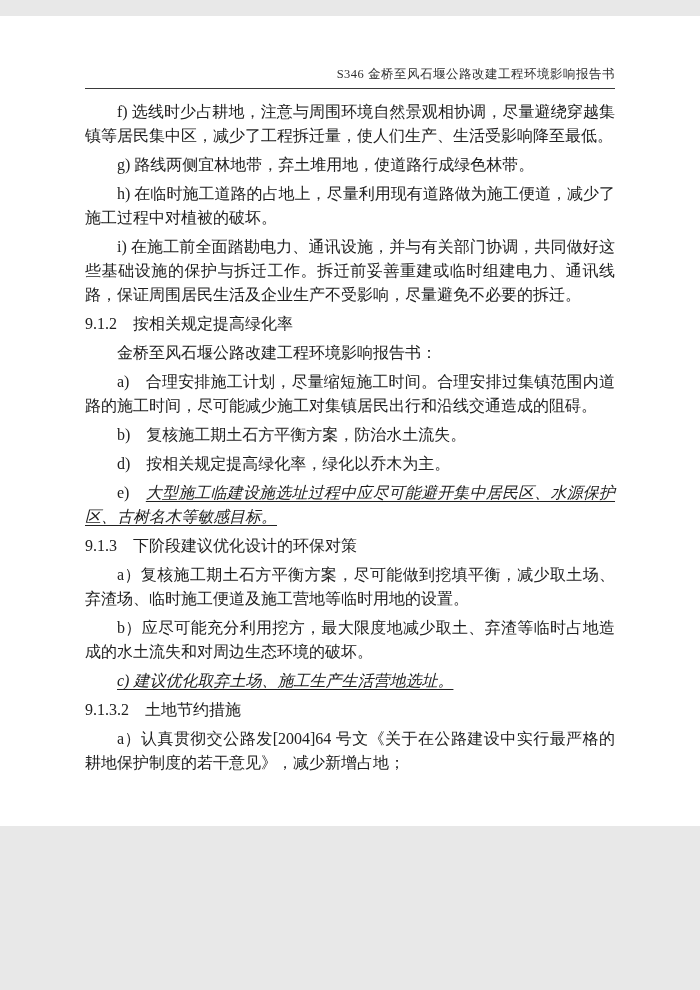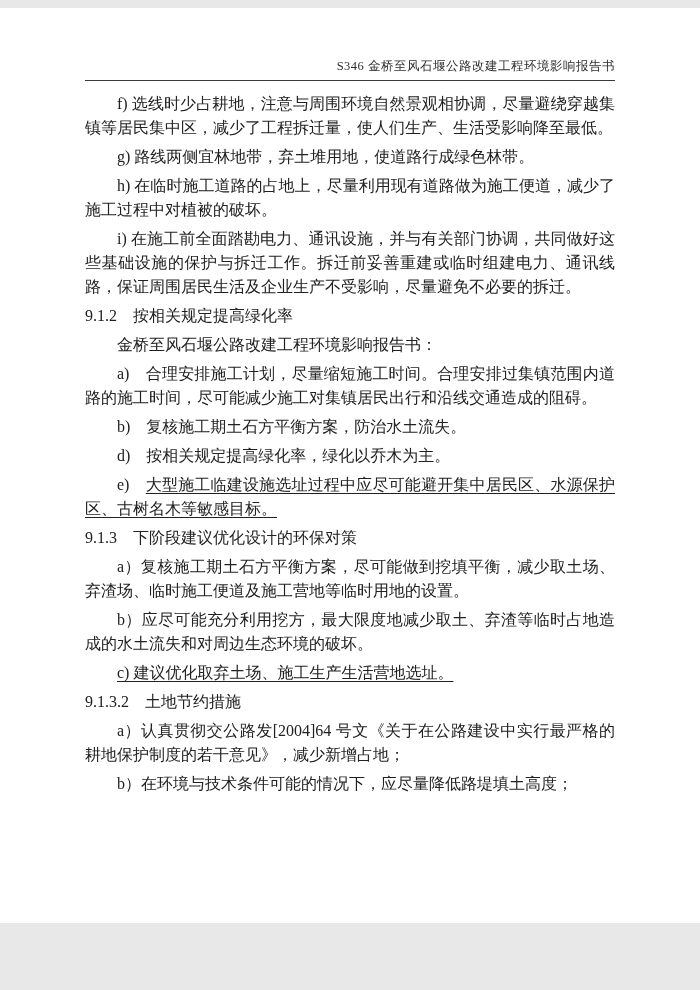--- a/index.html
+++ b/index.html
@@ -1,20 +1,20 @@
 <!DOCTYPE html>
 <html><head>
 <meta charset="utf-8">
 <style>
   html, body { margin: 0; padding: 0; background: #e8e8e8; }
   .page {
     position: relative;
     width: 700px;
-    height: 915px;
-    margin: 8px auto;
+    height: 810px;
+    margin: 16px auto;
     background: #ffffff;
     font-family: "Liberation Serif", "DejaVu Serif", serif;
     overflow: hidden;
   }
   .header {
     position: absolute;
     left: 85px;
     right: 85px;
     top: 50px;
   }
@@ -44,20 +44,21 @@
     text-align: justify;
     text-indent: 2em;
     word-break: break-all;
   }
   p.para.heading {
     text-indent: 0;
   }
   .u {
     text-decoration: underline;
     text-underline-offset: 3px;
+    font-style: italic;
   }
   .footer {
     position: absolute;
     left: 0;
     right: 0;
     top: 922px;
     text-align: center;
   }
   .page-number {
     font-size: 12px;
@@ -84,19 +85,18 @@
       <p class="para"><span>a)　合理安排施工计划，尽量缩短施工时间。合理安排过集镇范围内道路的施工时间，尽可能减少施工对集镇居民出行和沿线交通造成的阻碍。</span></p>
       <p class="para"><span>b)　复核施工期土石方平衡方案，防治水土流失。</span></p>
       <p class="para"><span>d)　按相关规定提高绿化率，绿化以乔木为主。</span></p>
       <p class="para"><span>e)　</span><span class="u">大型施工临建设施选址过程中应尽可能避开集中居民区、水源保护区、古树名木等敏感目标。</span></p>
       <p class="para heading"><span>9.1.3　下阶段建议优化设计的环保对策</span></p>
       <p class="para"><span>a）复核施工期土石方平衡方案，尽可能做到挖填平衡，减少取土场、弃渣场、临时施工便道及施工营地等临时用地的设置。</span></p>
       <p class="para"><span>b）应尽可能充分利用挖方，最大限度地减少取土、弃渣等临时占地造成的水土流失和对周边生态环境的破坏。</span></p>
       <p class="para"><span class="u">c) 建议优化取弃土场、施工生产生活营地选址。</span></p>
       <p class="para heading"><span>9.1.3.2　土地节约措施</span></p>
       <p class="para"><span>a）认真贯彻交公路发[2004]64 号文《关于在公路建设中实行最严格的耕地保护制度的若干意见》，减少新增占地；</span></p>
-      <p class="para"><span>b）在环境与技术条件可能的情况下，应尽量降低路堤填土高度；</span></p>
     </div>
 
   <div class="footer">
     <span class="page-number">174</span>
   </div>
 </div>
 
 </body></html>

